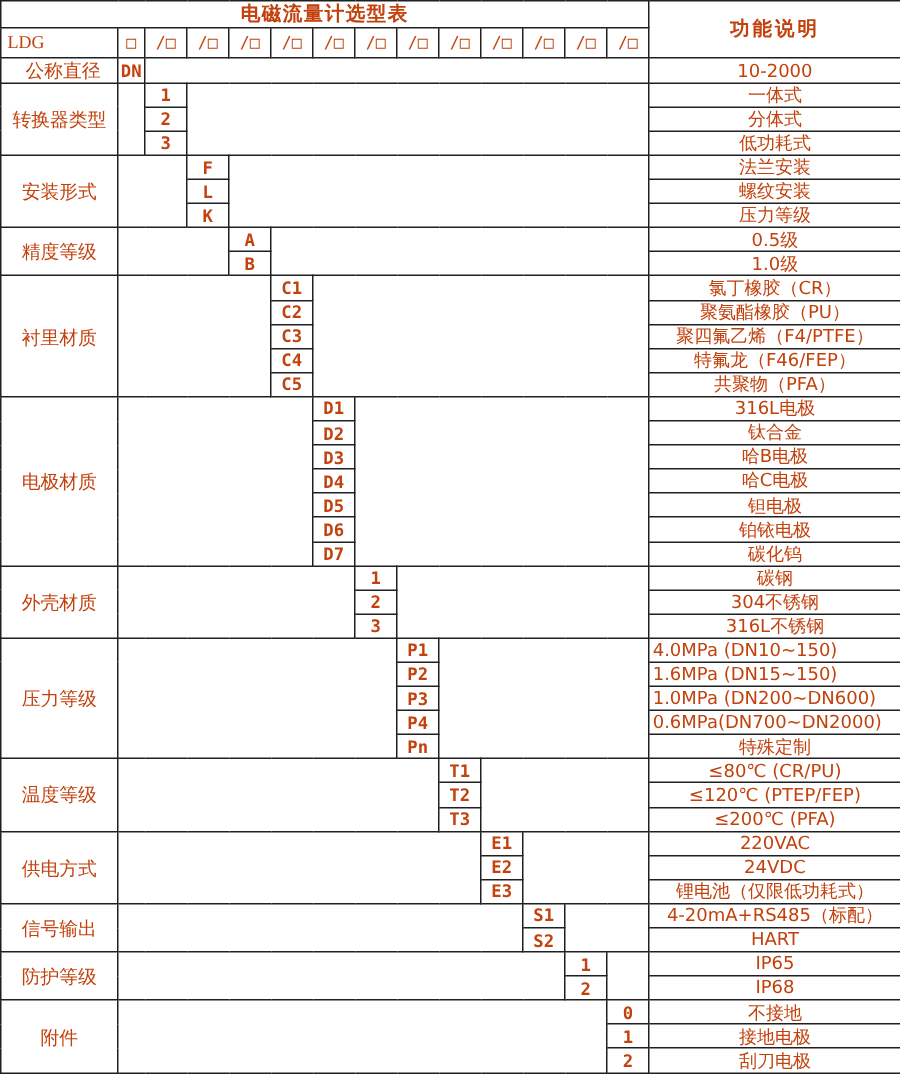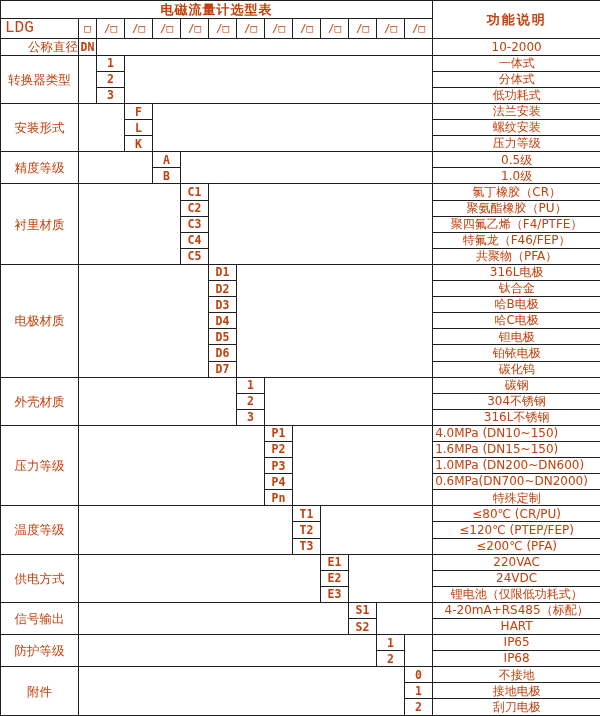--- a/index.html
+++ b/index.html
@@ -19,24 +19,24 @@
     vertical-align:middle;
     font-size:12px;
     line-height:1.05;
     overflow:hidden;
     white-space:nowrap;
   }
   .r-title{height:18px;}
   .r-model{height:20px;}
   .title{font-size:13px;font-weight:bold;letter-spacing:1px;}
   .fhead{font-size:13px;font-weight:bold;letter-spacing:2px;text-align:center;}
-  .mlabel{text-align:left;padding-left:4px;font-family:Liberation Mono, monospace;font-size:16px;}
+  .mlabel{text-align:left;padding-left:4px;font-family:Liberation Serif, serif;font-size:12px;}
   .slot{font-size:11px;font-family:"DejaVu Sans Mono",monospace;padding:0;}
   .label{font-size:12.5px;}
-  .label-left{text-align:right;padding-left:16px;}
+  .label-left{text-align:left;padding-left:16px;}
   .code{font-size:11.5px;font-family:"DejaVu Sans Mono",monospace;font-weight:bold;}
   .desc{font-size:12px;}
   .desc.left{text-align:left;padding-left:2px;margin-top:20px;}
   .gap{border:1px solid #1f1f1f;}
 </style>
 </head>
 <body>
 
 <table>
   <colgroup>

